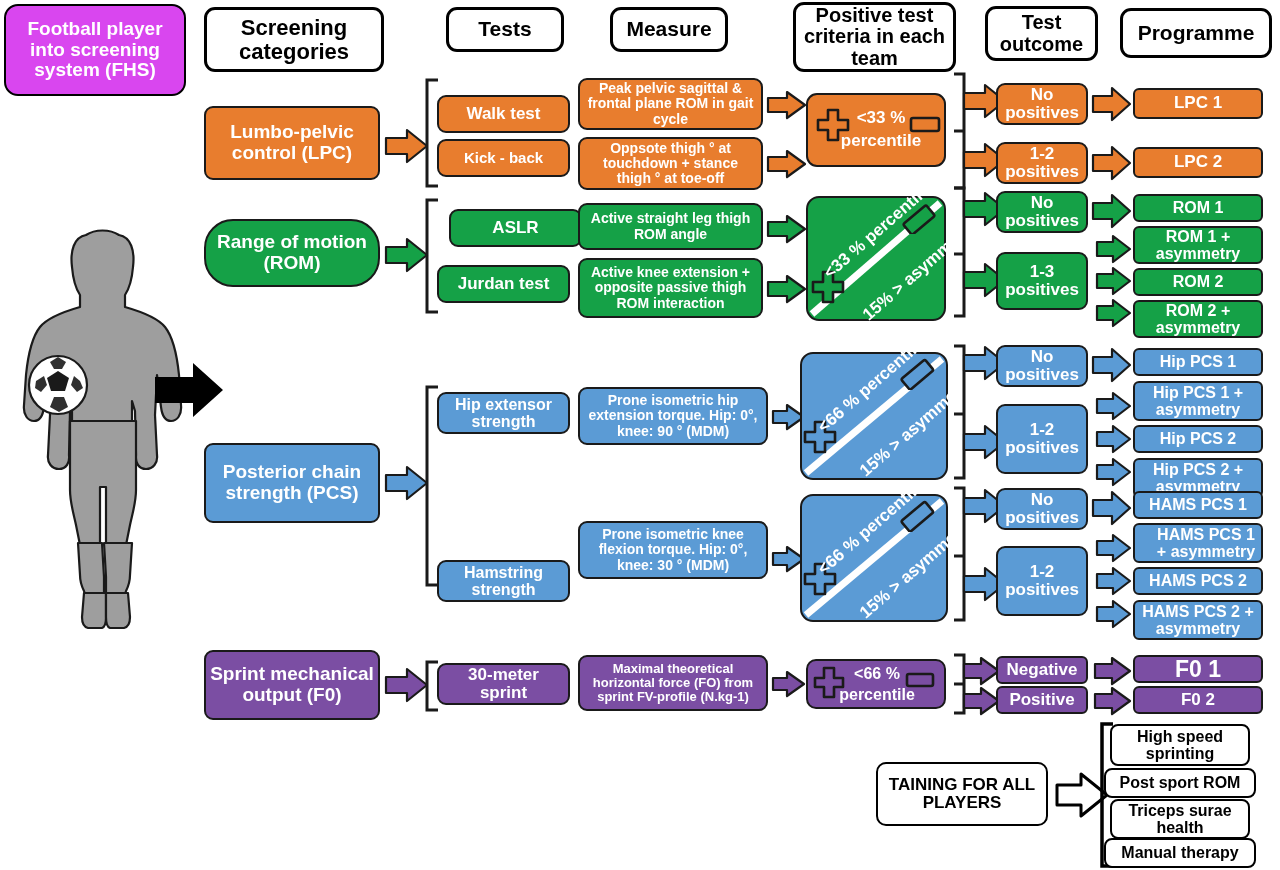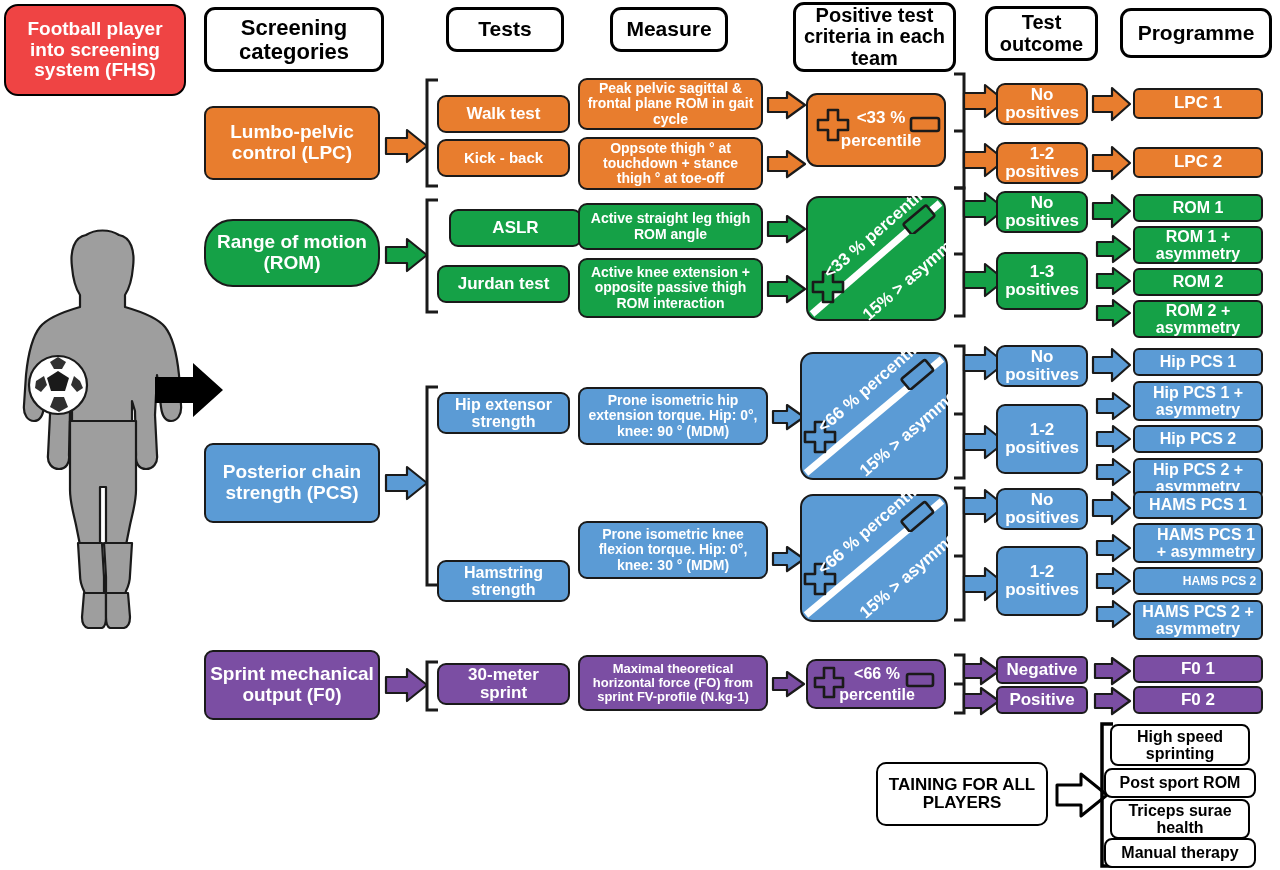--- a/index.html
+++ b/index.html
@@ -6,21 +6,21 @@
   body{width:1280px;height:870px;position:relative;overflow:hidden;
        font-family:"Liberation Sans","DejaVu Sans",sans-serif;}
   #stage{position:absolute;left:0;top:0;width:1280px;height:870px;}
 
   .box{position:absolute;box-sizing:border-box;display:flex;align-items:center;
        justify-content:center;text-align:center;font-weight:bold;color:#fff;
        border:2.5px solid #1a1a1a;border-radius:9px;line-height:1.08;
        padding:2px 4px;}
   .hdr{background:#fff;color:#000;border:3px solid #000;border-radius:11px;
        font-weight:bold;}
-  .black{background:#ef4444;color:#fff;border:2px solid #000;border-radius:13px;}
+  .black{background:#d946ef;color:#fff;border:2px solid #000;border-radius:13px;}
   .white-sm{background:#fff;color:#000;border:2.5px solid #000;border-radius:8px;
             font-weight:bold;}
 
   .c-lpc{background:#e87d2e;}
   .c-rom{background:#15a147;}
   .c-pcs{background:#5b9bd5;}
   .c-f0{background:#7b4ea3;}
 
   
   svg.arrow{position:absolute;overflow:visible;}
@@ -409,21 +409,21 @@
   <svg class="arrow" style="left:1096px;top:600px;" width="36" height="28">
     <polygon points="1,7 17,7 17,1 34,14 17,27 17,21 1,21" fill="#5b9bd5" stroke="#1a1a1a" stroke-width="2.2" stroke-linejoin="round"></polygon>
   </svg>
 
   <div class="box c-pcs" style="left:1133px;top:491px;width:130px;height:28px;font-size:16px;border-radius:6px;">
     <span>HAMS PCS 1</span>
   </div>
   <div class="box c-pcs" style="left:1133px;top:523px;width:130px;height:40px;font-size:16px;border-radius:6px;padding-left:20px;">
     <span>HAMS PCS 1 + asymmetry</span>
   </div>
-  <div class="box c-pcs" style="left:1133px;top:567px;width:130px;height:28px;font-size:12px;border-radius:6px;padding-left:47px;">
+  <div class="box c-pcs" style="left:1133px;top:567px;width:130px;height:28px;font-size:16px;border-radius:6px;">
     <span>HAMS PCS 2</span>
   </div>
   <div class="box c-pcs" style="left:1133px;top:600px;width:130px;height:40px;font-size:16px;border-radius:6px;">
     <span>HAMS PCS 2 + asymmetry</span>
   </div>
 
   <div class="box c-f0" style="left:204px;top:650px;width:176px;height:70px;font-size:19px;">
     <span>Sprint mechanical output (F0)</span>
   </div>
   <svg class="arrow" style="left:385px;top:668px;" width="44" height="34">
@@ -474,21 +474,21 @@
     <span>Positive</span>
   </div>
 
   <svg class="arrow" style="left:1094px;top:657px;" width="38" height="28">
     <polygon points="1,7 18,7 18,1 36,14 18,27 18,21 1,21" fill="#7b4ea3" stroke="#1a1a1a" stroke-width="2.2" stroke-linejoin="round"></polygon>
   </svg>
   <svg class="arrow" style="left:1094px;top:687px;" width="38" height="28">
     <polygon points="1,7 18,7 18,1 36,14 18,27 18,21 1,21" fill="#7b4ea3" stroke="#1a1a1a" stroke-width="2.2" stroke-linejoin="round"></polygon>
   </svg>
 
-  <div class="box c-f0" style="left:1133px;top:655px;width:130px;height:28px;font-size:17px;border-radius:6px;">
+  <div class="box c-f0" style="left:1133px;top:655px;width:130px;height:28px;font-size:23px;border-radius:6px;">
     <span>F0 1</span>
   </div>
   <div class="box c-f0" style="left:1133px;top:686px;width:130px;height:28px;font-size:17px;border-radius:6px;">
     <span>F0 2</span>
   </div>
 
   <div class="box white-sm" style="left:876px;top:762px;width:172px;height:64px;font-size:17px;border-radius:10px;">
     <span>TAINING FOR ALL PLAYERS</span>
   </div>
   <svg class="arrow" style="left:1055px;top:772px;" width="54" height="46">

